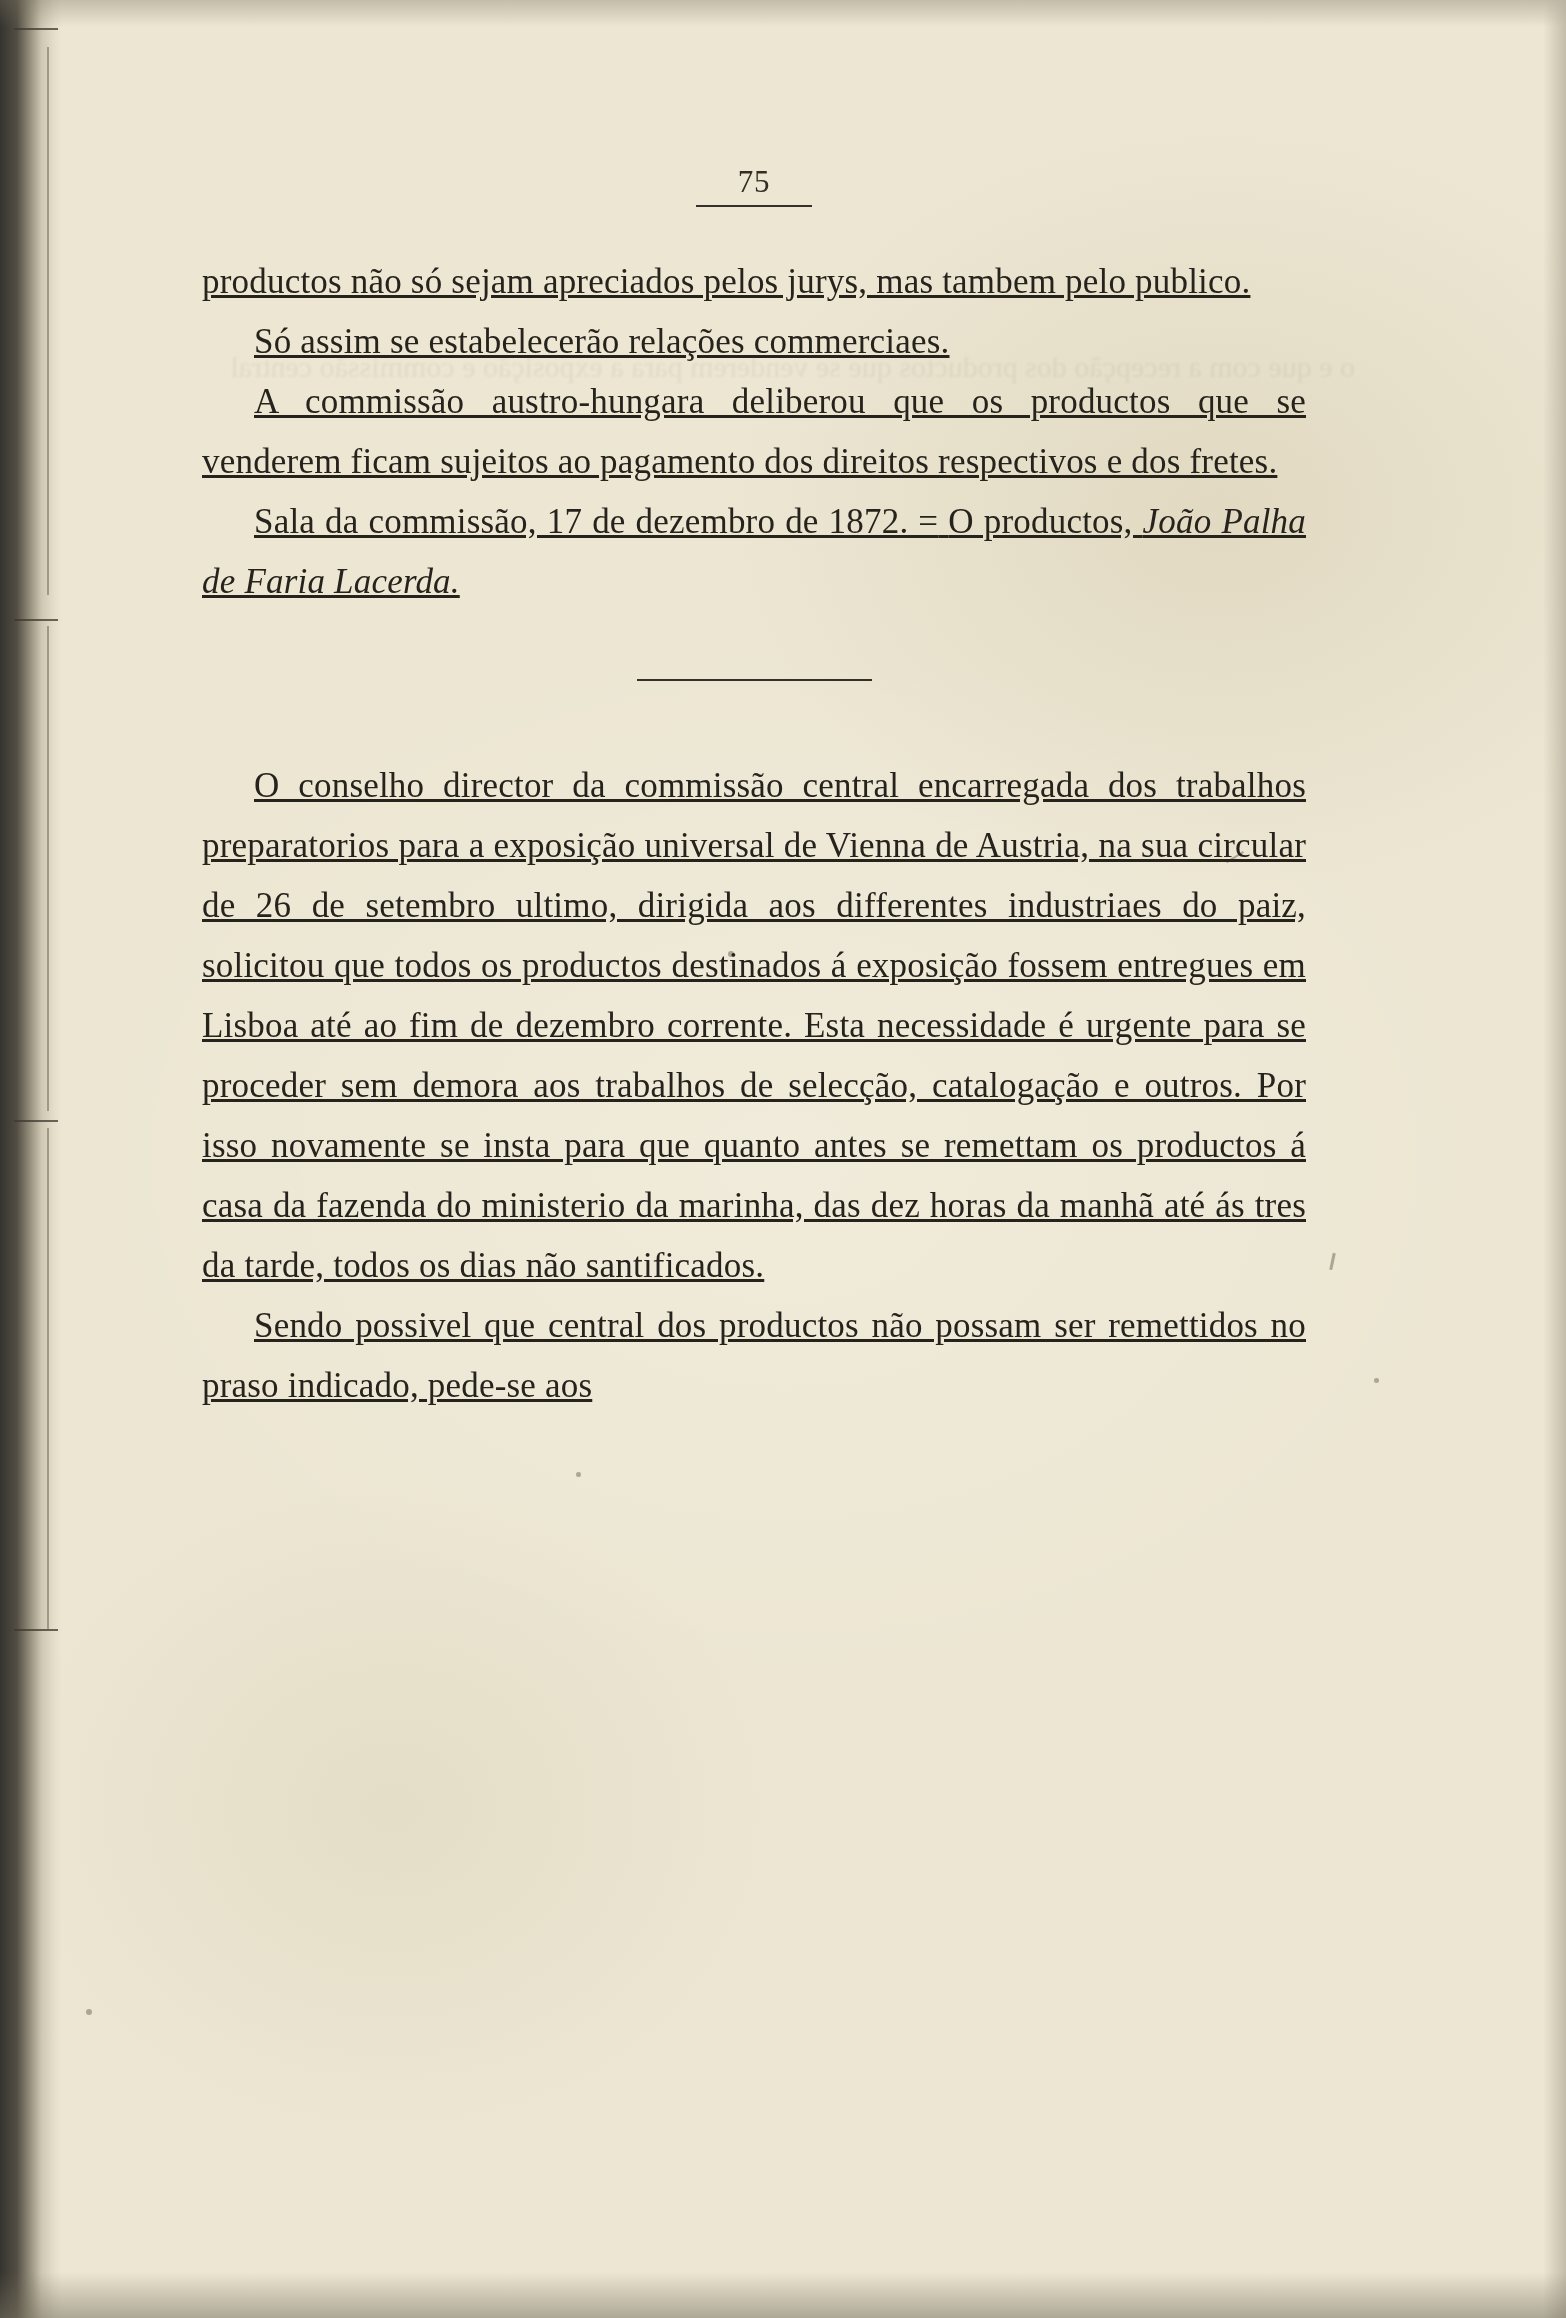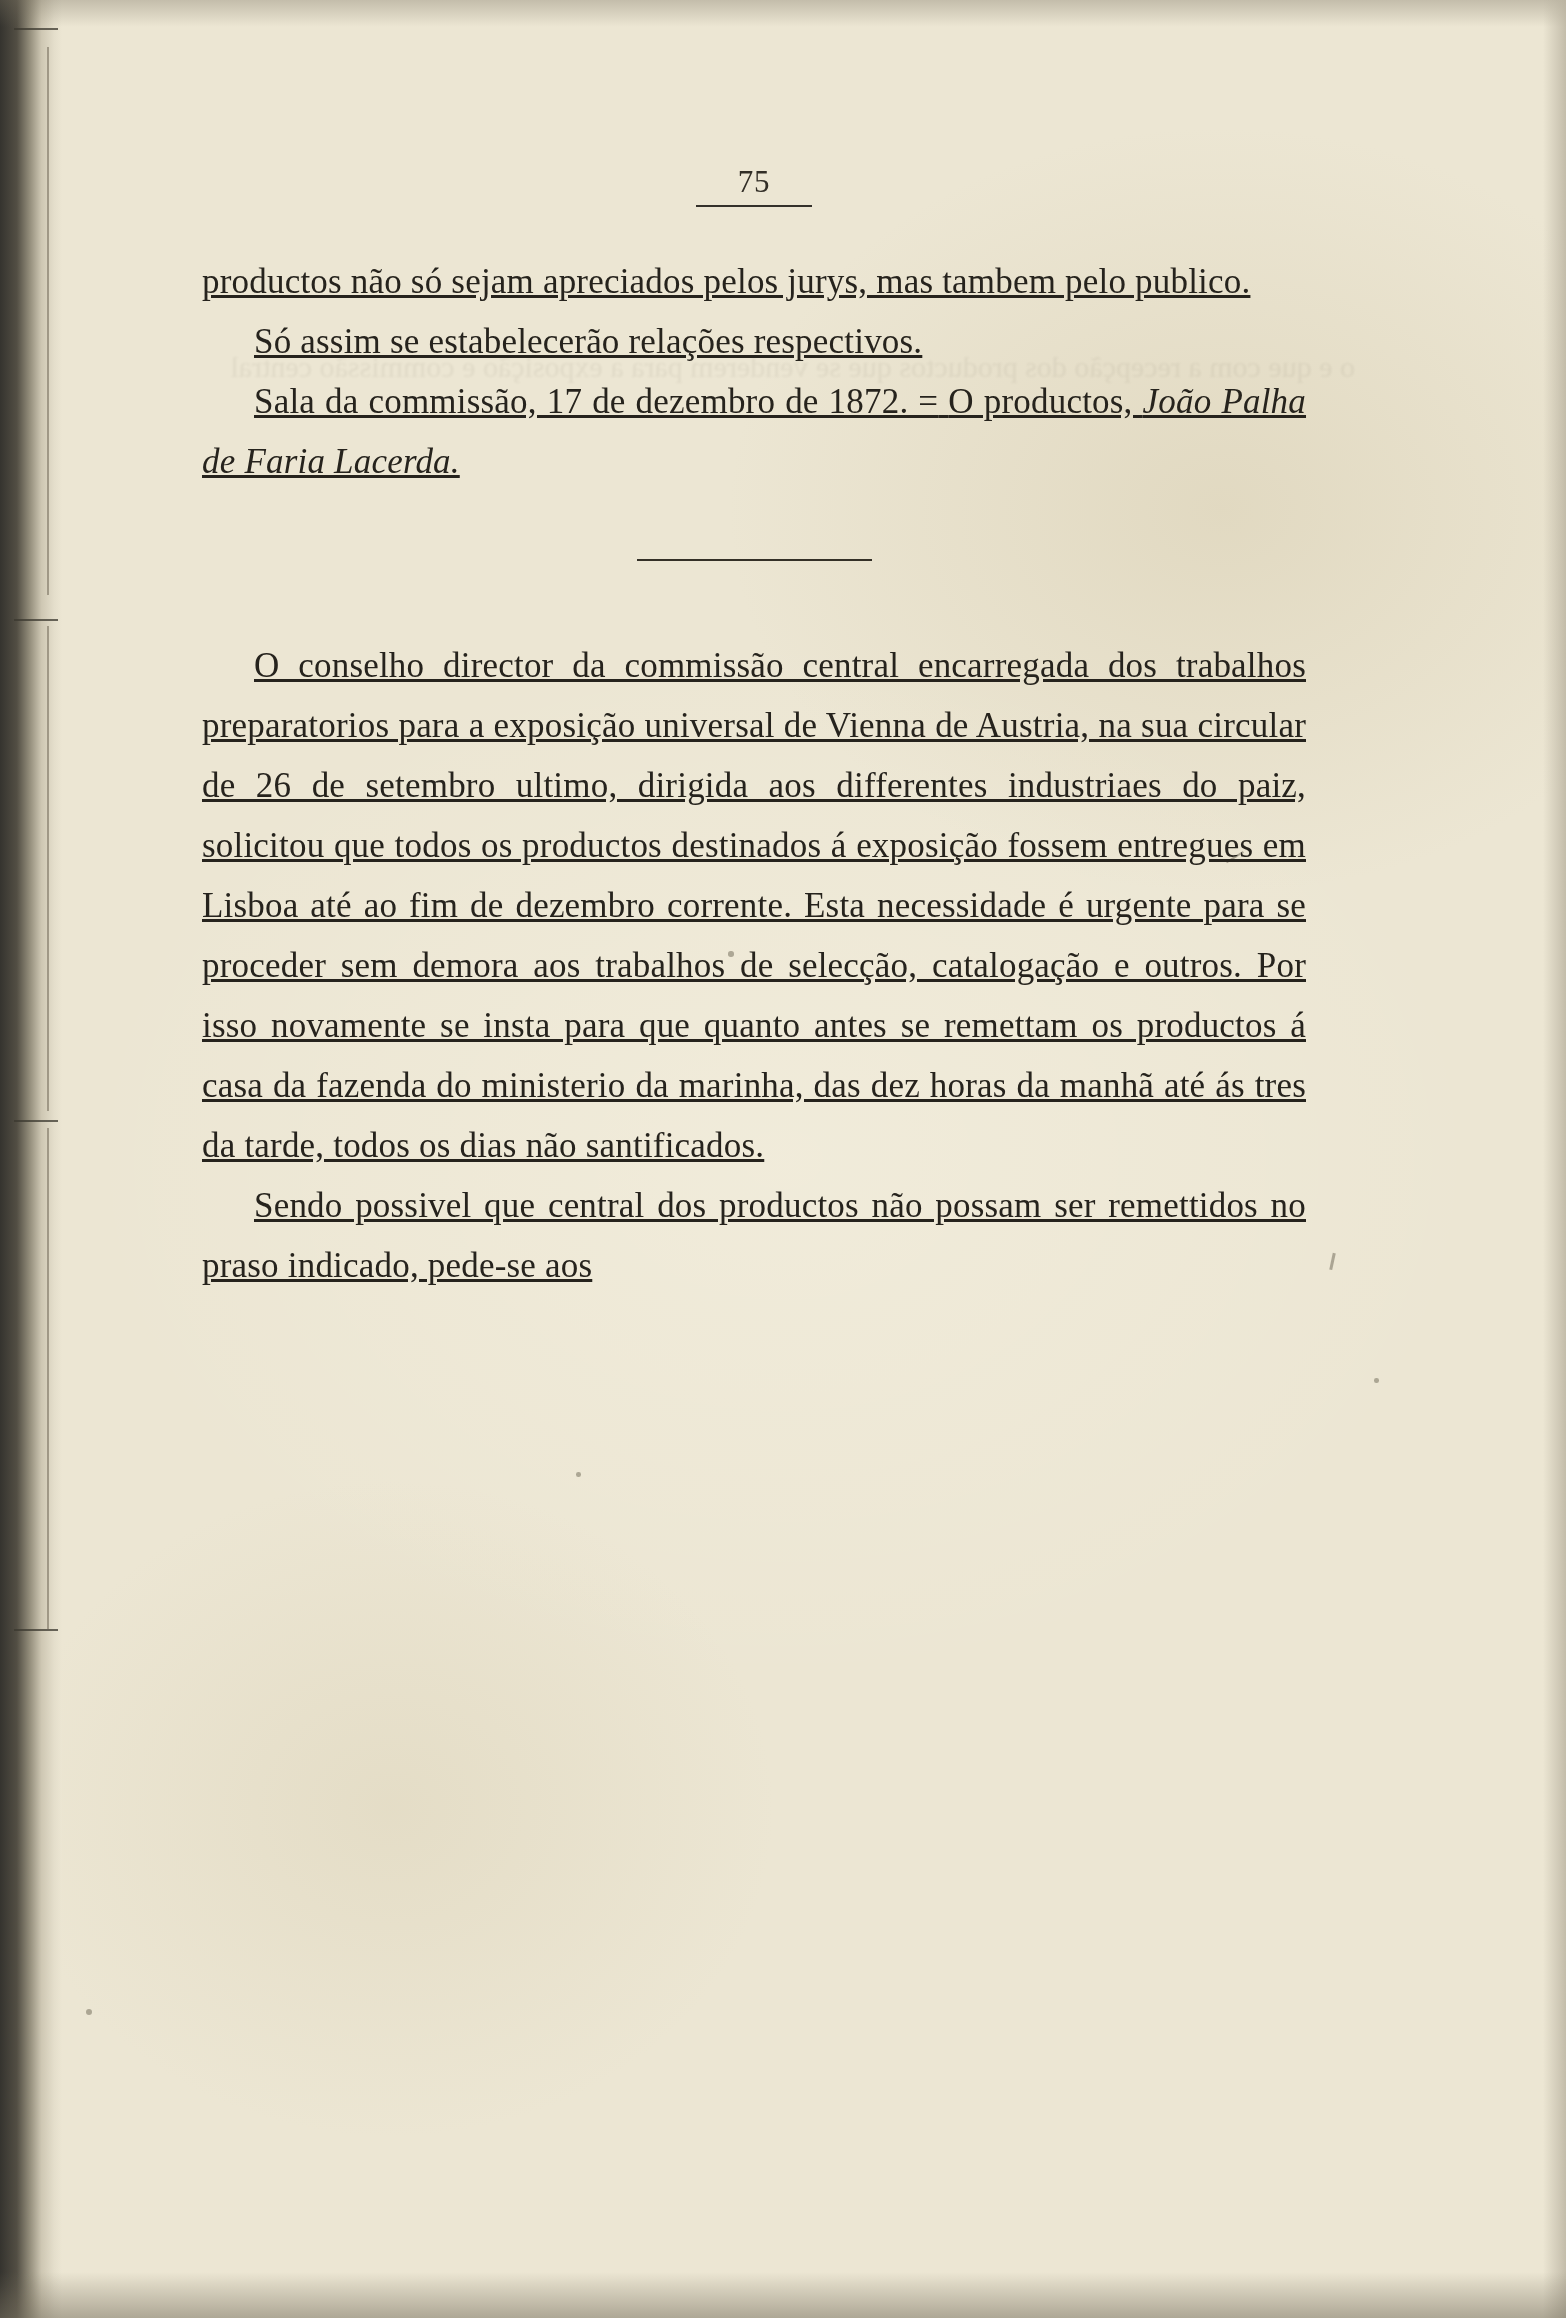--- a/index.html
+++ b/index.html
@@ -201,21 +201,22 @@
   <div class="speck" style="left:86px; top:2009px; width:6.3px; height:6.3px;"></div>
   <div class="stray-mark" style="left:1225px; top:856px; width:20.4px; height:2.3px; transform:rotate(-32deg);"></div>
   <div class="stray-mark" style="left:1331px; top:1253px; width:3.1px; height:17px; transform:rotate(12deg);"></div>
 
   <div id="content">
 
     <div class="folio">75</div>
     <div class="folio-rule"></div>
 
     <p class="para">productos não só sejam apreciados pelos jurys, mas tambem pelo publico.</p>
-    <p class="para indent">Só assim se estabelecerão relações respectivos.</p>
+    <p class="para indent">Só assim se estabelecerão relações commerciaes.</p>
+    <p class="para indent">A commissão austro-hungara deliberou que os productos que se venderem ficam sujeitos ao pagamento dos direitos respectivos e dos fretes.</p>
 
     <p class="para indent"><span>Sala da commissão, 17 de dezembro de 1872. =</span> <span>O productos, </span><span class="ital">João Palha de Faria Lacerda.</span></p>
 
     <div class="divider"></div>
 
     <p class="para indent">O conselho director da commissão central encarregada dos trabalhos preparatorios para a exposição universal de Vienna de Austria, na sua circular de 26 de setembro ultimo, dirigida aos differentes industriaes do paiz, solicitou que todos os productos destinados á exposição fossem entregues em Lisboa até ao fim de dezembro corrente. Esta necessidade é urgente para se proceder sem demora aos trabalhos de selecção, catalogação e outros. Por isso novamente se insta para que quanto antes se remettam os productos á casa da fazenda do ministerio da marinha, das dez horas da manhã até ás tres da tarde, todos os dias não santificados.</p>
     <p class="para indent">Sendo possivel que central dos productos não possam ser remettidos no praso indicado, pede-se aos</p>
 
   </div>
 </div>

